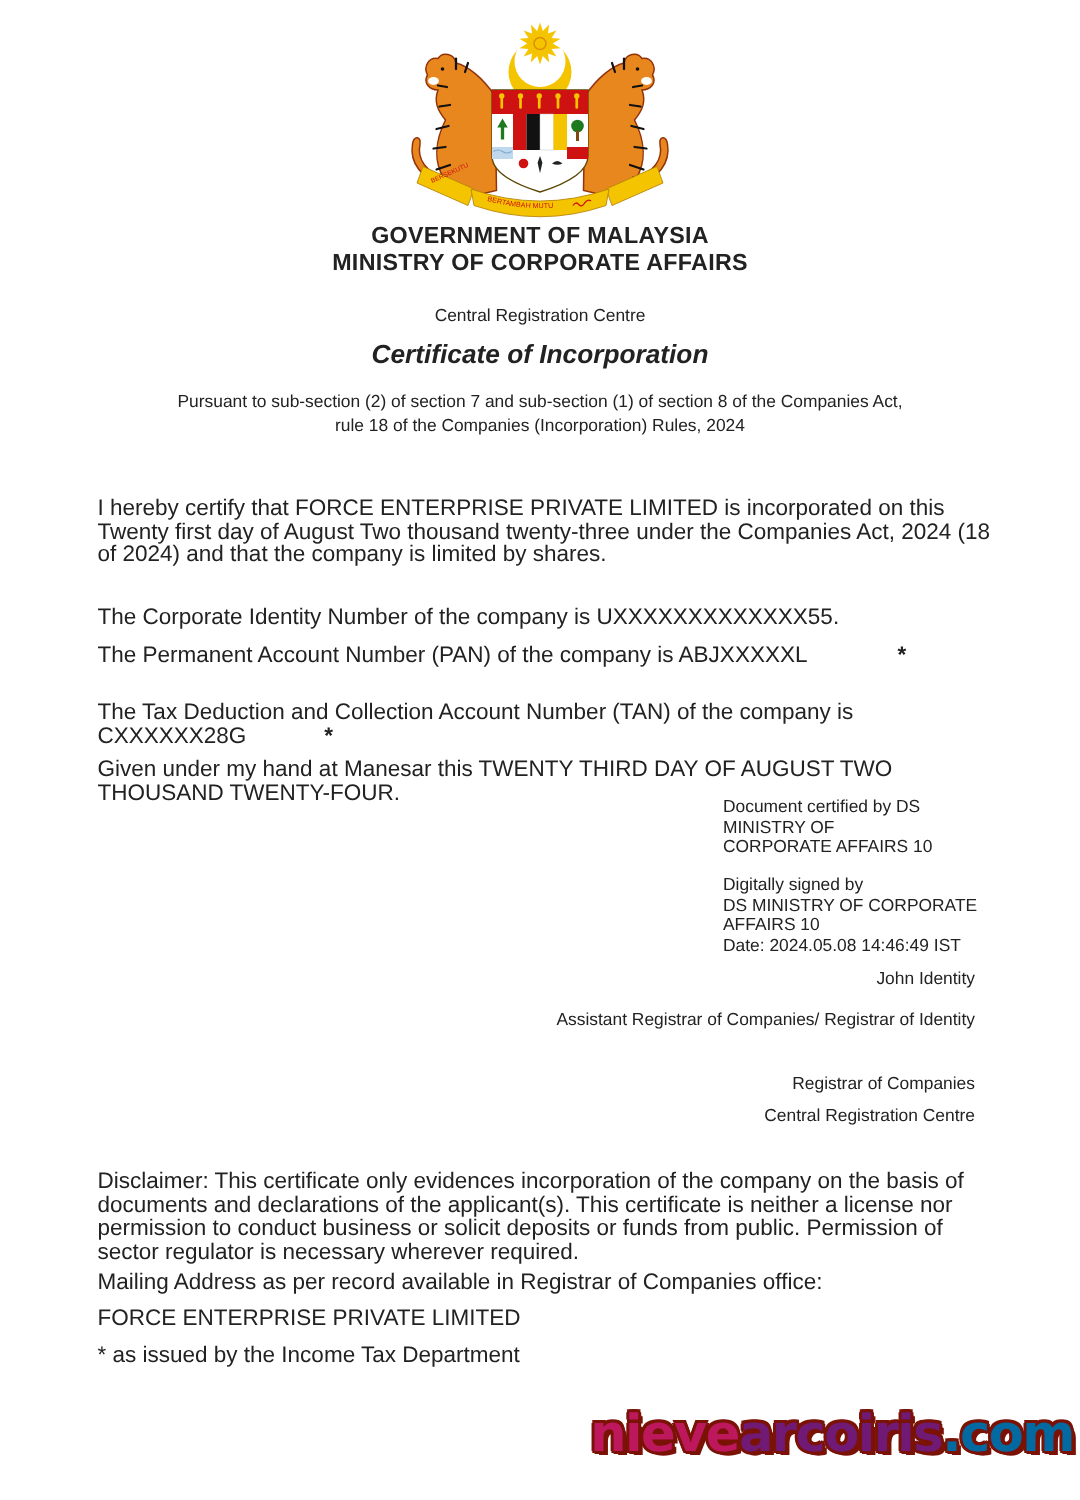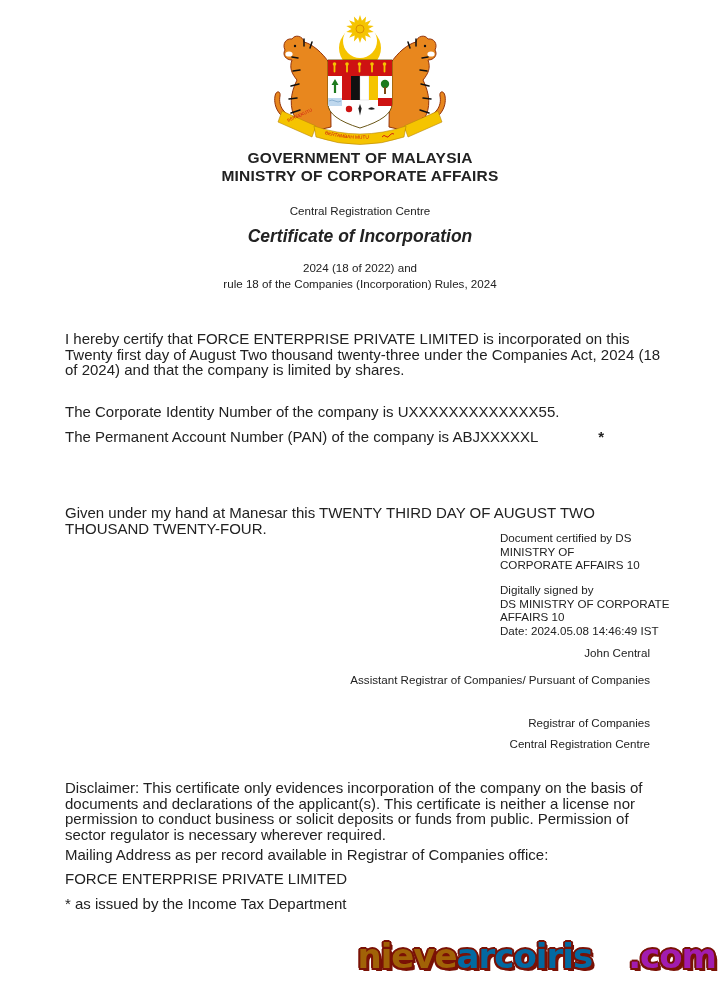--- a/index.html
+++ b/index.html
@@ -11,21 +11,21 @@
   .abs { position:absolute; }
   .center { left:0; right:0; text-align:center; }
   .h-bold { font-weight:bold; font-size:15.5px; letter-spacing:0.2px;text-align:center; }
   .sub { font-size:11.6px; }
   .title { font-weight:bold; font-size:17.5px;font-style:italic; }
   .body-txt { font-size:15px; line-height:15.5px; }
   .pursuant { font-size:11.6px; line-height:16px; }
   .left-col { left:65px; width:596px; }
   .bold-val { font-weight:normal; }
   .star-note { display:inline-block; margin-left:60px; font-weight:bold; }
-  .sig-block { left:500px; font-size:11.6px; line-height:13.5px; }
+  .sig-block { left:482px; font-size:11.6px; line-height:13.5px; }
   .right-align { right:70px; text-align:right; font-size:11.6px; }
   .wm {
     right:4px; top:936px; font-family:"DejaVu Sans", sans-serif;
     font-weight:800; font-size:34px; letter-spacing:-1px; white-space:nowrap;
   }
   .wm span {
     text-shadow:
       -2px 0 var(--wm-outline), 2px 0 var(--wm-outline),
       0 -2px var(--wm-outline), 0 2px var(--wm-outline),
       -1.5px -1.5px var(--wm-outline), 1.5px -1.5px var(--wm-outline),
@@ -128,52 +128,53 @@
       </g>
     </svg>
   </div>
 
   <div class="abs center h-bold" style="top:149px">GOVERNMENT OF MALAYSIA</div>
   <div class="abs center h-bold" style="top:167px">MINISTRY OF CORPORATE AFFAIRS</div>
   <div class="abs center sub" style="top:204px">Central Registration Centre</div>
   <div class="abs center title" style="top:226px">Certificate of Incorporation</div>
 
   <div class="abs center pursuant" style="top:260px">
-    <div>2024 (18 of 2022) and</div>
+    <div>Pursuant to sub-section (2) of section 7 and sub-section (1) of section 8 of the Companies Act,</div>
     <div>rule 18 of the Companies (Incorporation) Rules, 2024</div>
   </div>
 
   <div class="abs left-col body-txt" style="top:331px">I hereby certify that FORCE ENTERPRISE PRIVATE LIMITED is incorporated on this Twenty first day of August Two thousand twenty-three under the Companies Act, 2024 (18 of 2024) and that the company is limited by shares.</div>
 
   <div class="abs left-col body-txt" style="top:404px"><span>The Corporate Identity Number of the company is </span><span>UXXXXXXXXXXXXX55</span><span>.</span></div>
 
   <div class="abs left-col body-txt" style="top:429px"><span>The Permanent Account Number (PAN) of the company is </span><span class="bold-val">ABJXXXXXL</span><span class="star-note">*</span></div>
 
+  <div class="abs left-col body-txt" style="top:467px"><span>The Tax Deduction and Collection Account Number (TAN) of the company is </span><span class="bold-val">CXXXXXX28G</span><span class="star-note" style="margin-left:52px">*</span></div>
 
   <div class="abs left-col body-txt" style="top:505px">Given under my hand at Manesar this TWENTY THIRD DAY OF AUGUST TWO THOUSAND TWENTY-FOUR.</div>
 
   <div class="abs sig-block" style="top:531px">
     <div>Document certified by DS</div>
     <div>MINISTRY OF</div>
     <div>CORPORATE AFFAIRS 10</div>
   </div>
 
   <div class="abs sig-block" style="top:583px">
     <div>Digitally signed by</div>
     <div>DS MINISTRY OF CORPORATE</div>
     <div>AFFAIRS 10</div>
     <div>Date: 2024.05.08 14:46:49 IST</div>
   </div>
 
-  <div class="abs right-align" style="top:646px">John Central</div>
-  <div class="abs right-align" style="top:673px">Assistant Registrar of Companies/ Pursuant of Companies</div>
+  <div class="abs right-align" style="top:646px">John Identity</div>
+  <div class="abs right-align" style="top:673px">Assistant Registrar of Companies/ Registrar of Identity</div>
   <div class="abs right-align" style="top:716px">Registrar of Companies</div>
   <div class="abs right-align" style="top:737px">Central Registration Centre</div>
 
   <div class="abs left-col body-txt" style="top:780px">Disclaimer: This certificate only evidences incorporation of the company on the basis of documents and declarations of the applicant(s). This certificate is neither a license nor permission to conduct business or solicit deposits or funds from public. Permission of sector regulator is necessary wherever required.</div>
 
   <div class="abs left-col body-txt" style="top:847px">Mailing Address as per record available in Registrar of Companies office:</div>
   <div class="abs left-col body-txt" style="top:871px">FORCE ENTERPRISE PRIVATE LIMITED</div>
   <div class="abs left-col body-txt" style="top:896px">* as issued by the Income Tax Department</div>
 
-  <div class="abs wm"><span style="color: #a16207;">nieve</span><span style="color: #0369a1;">arcoiris</span><span style="color: #a21caf; padding-left: 36px;">.com</span></div>
+  <div class="abs wm"><span style="color: #be185d;">nieve</span><span style="color: #701a75;">arcoiris</span><span style="color: #0369a1;">.com</span></div>
 
 </div>
 
 </body></html>

